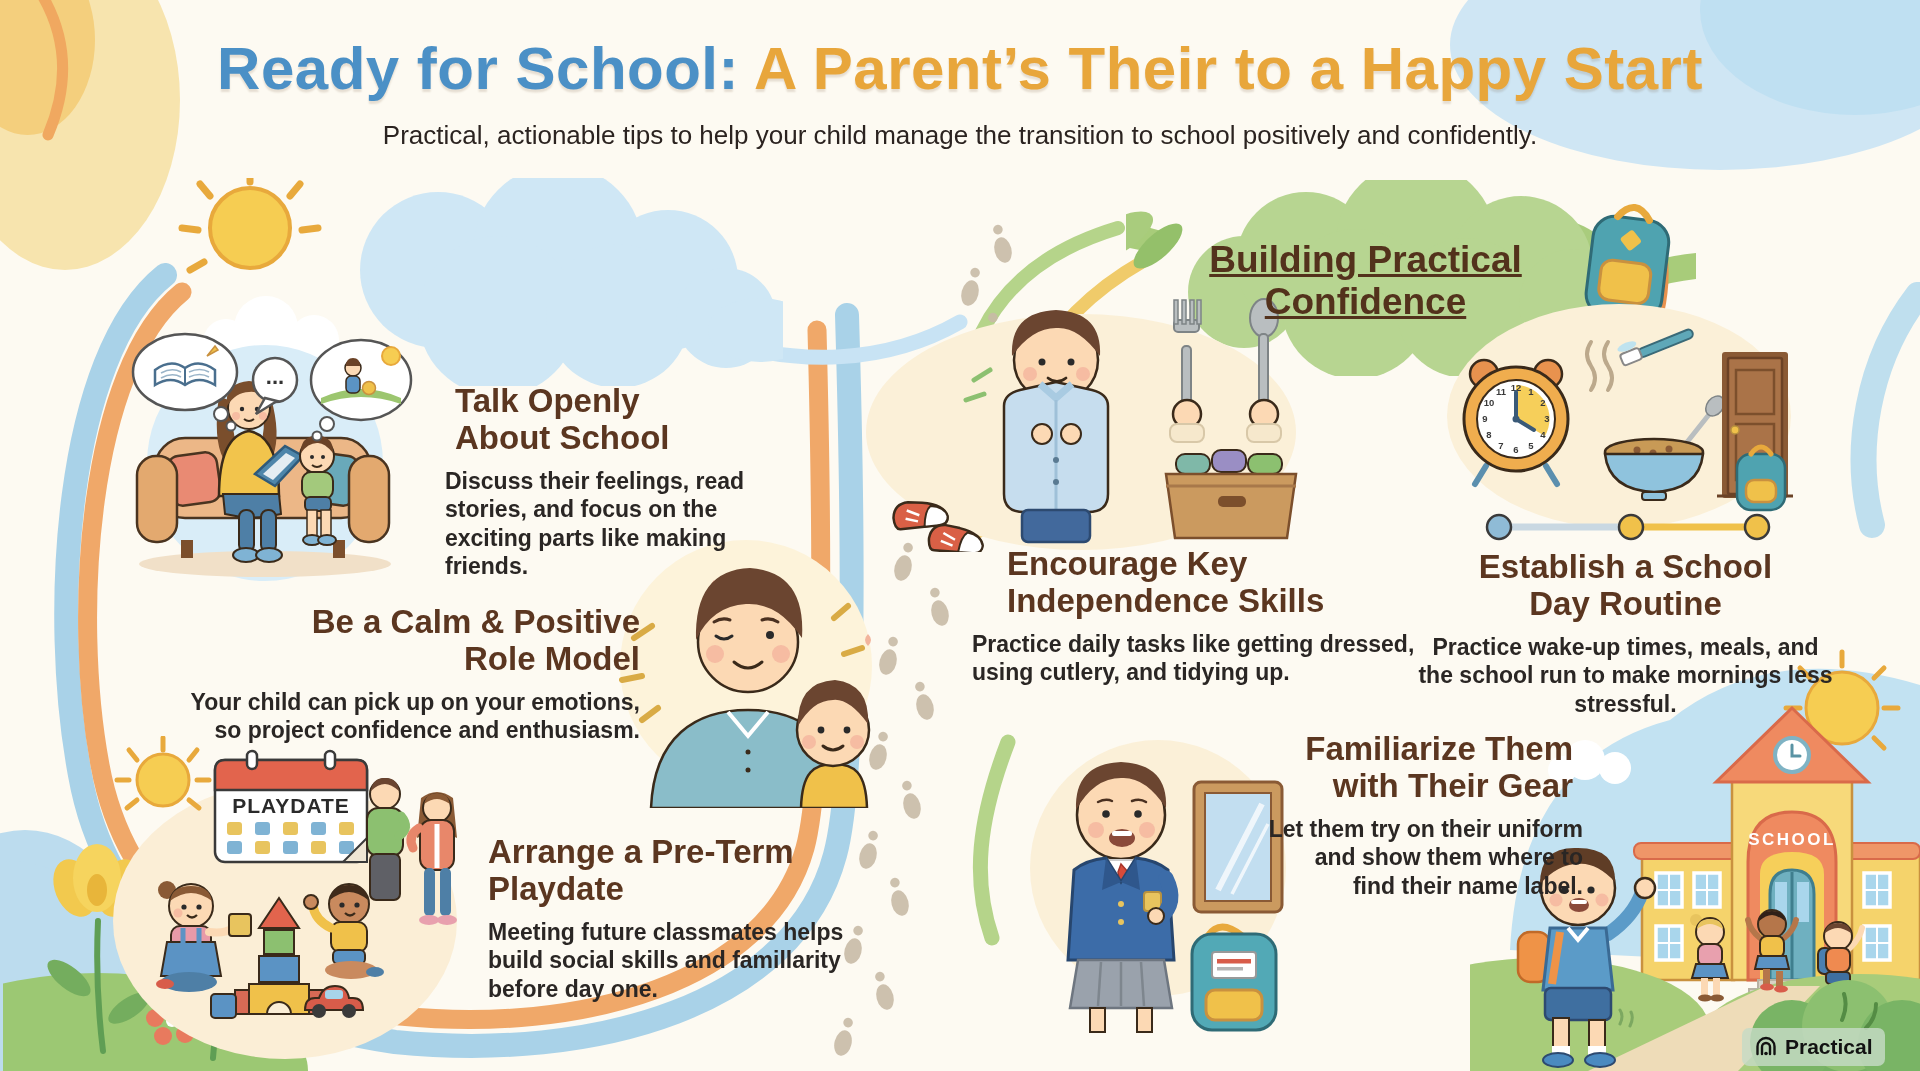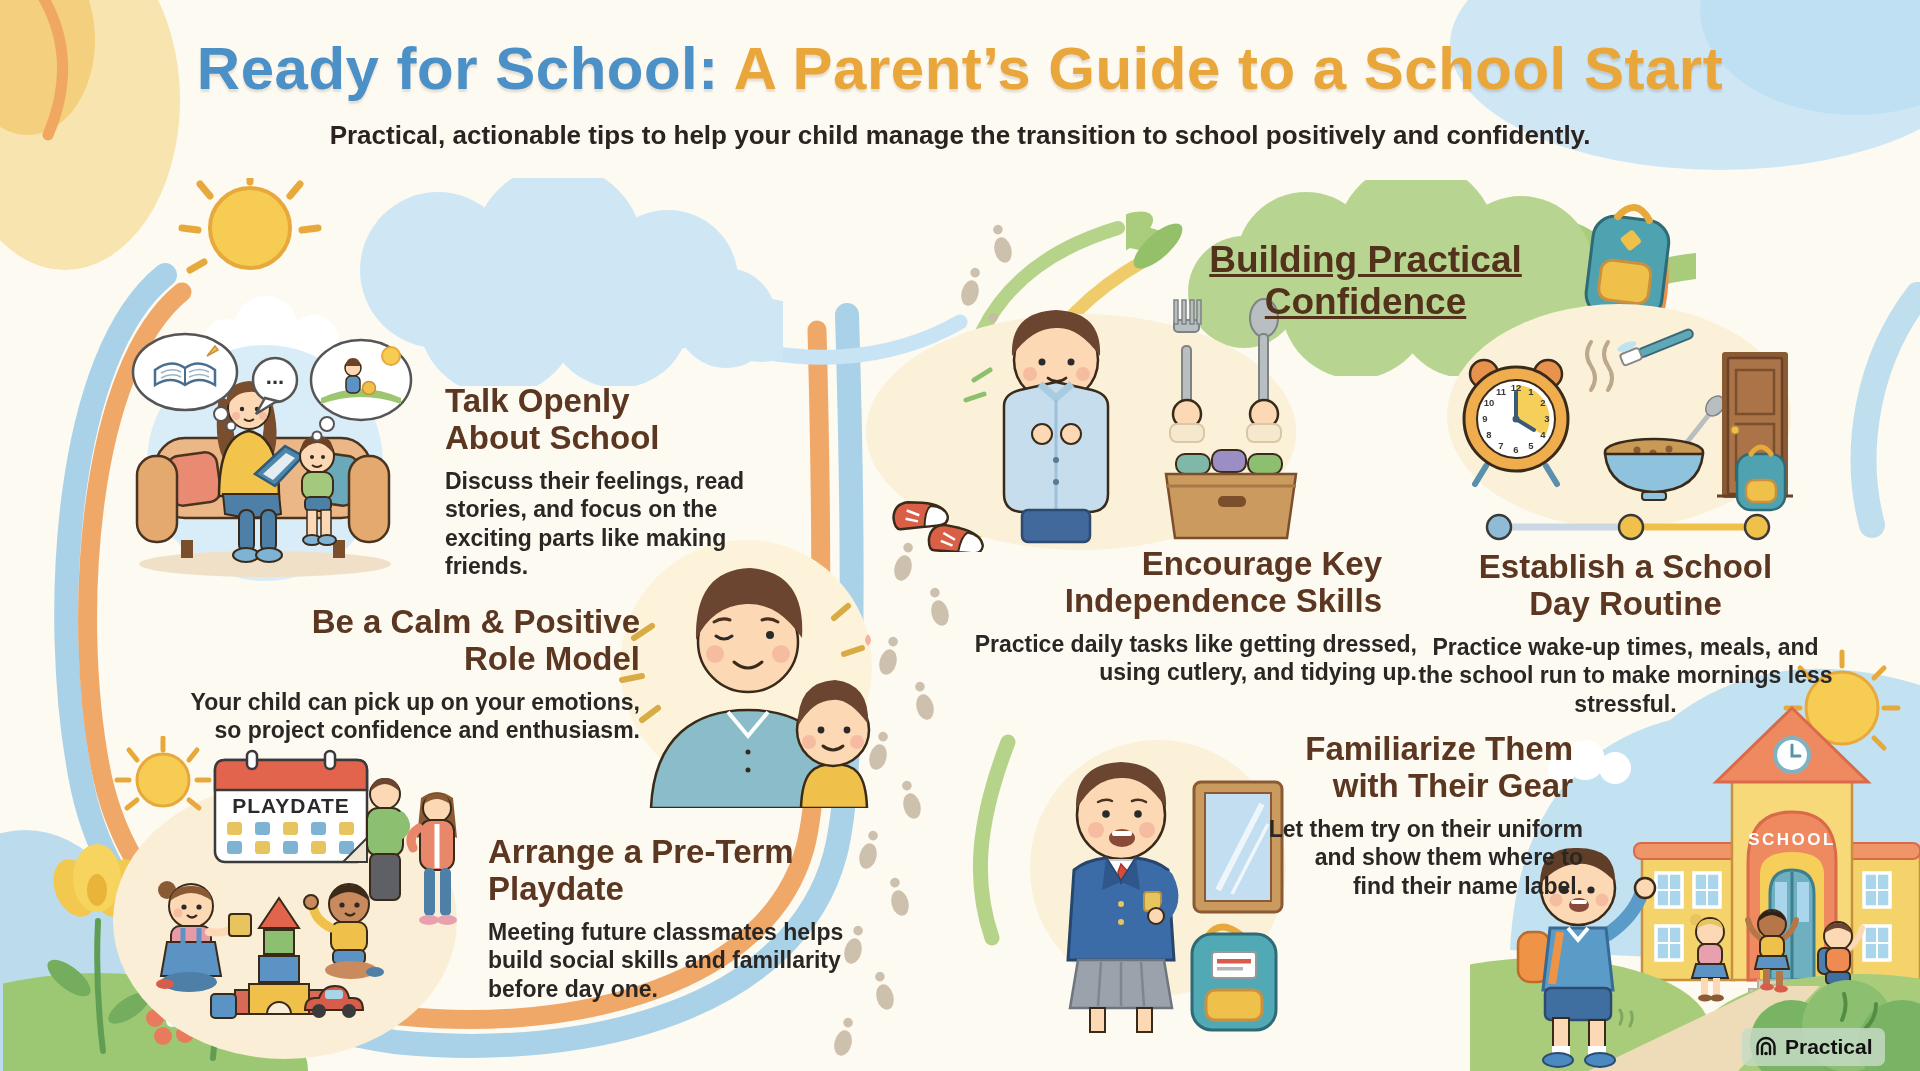--- a/index.html
+++ b/index.html
@@ -7,37 +7,37 @@
           font-family:"Liberation Sans",sans-serif;}
   .abs{position:absolute;}
   .blob{position:absolute;border-radius:50%;}
   svg text{font-family:"Liberation Sans",sans-serif;}
 
   
   #title{left:0;top:34px;width:1920px;text-align:center;font-size:60px;font-weight:bold;
          letter-spacing:.5px;z-index:5;text-shadow:0 3px 2px rgba(90,60,20,.14);}
   #title .t-blue{color:#4b90c6;}
   #title .t-gold{color:#e8a63b;margin-left:15px;}
-  #subtitle{left:0;top:120px;width:1920px;text-align:center;font-size:26px;font-weight:bold;
+  #subtitle{left:0;top:120px;width:1920px;text-align:center;font-size:26px;font-weight:normal;
             color:#2b2320;z-index:5;}
 
   
   .sec-title{position:absolute;font-weight:bold;color:#53321c;text-align:center;
              line-height:1.13;font-size:37px;z-index:5;}
   #ltitle{left:325px;top:213px;width:330px;}
   #rtitle{left:1173px;top:239px;width:385px;text-decoration:underline;}
 
   
   .tip{position:absolute;z-index:5;}
   .tip-h{font-weight:bold;color:#5b3620;font-size:33px;line-height:1.13;}
   .tip-b{font-weight:bold;color:#2a2624;font-size:23px;line-height:1.24;margin-top:10px;}
-  #tip-l1{left:445px;top:382px;width:370px;}         #tip-l1 .tip-h{max-width:250px;}
+  #tip-l1{left:445px;top:382px;width:370px;}         #tip-l1 .tip-h{max-width:250px;margin-left:10px;}
   #tip-l2{left:172px;top:603px;width:468px;text-align:right;} #tip-l2 .tip-h{max-width:400px;margin-left:auto;}
   #tip-l3{left:488px;top:833px;width:392px;}         #tip-l3 .tip-h{max-width:360px;}
-  #tip-r1{left:972px;top:545px;width:445px;text-align:right;} #tip-r1 .tip-h{max-width:375px;margin:0 auto;}
+  #tip-r1{left:972px;top:545px;width:445px;text-align:left;} #tip-r1 .tip-h{max-width:375px;margin:0 auto;}
   #tip-r2{left:1413px;top:548px;width:425px;text-align:center;} #tip-r2 .tip-h{max-width:355px;margin:0 auto;}
   #tip-r3{left:1268px;top:730px;width:315px;text-align:right;}        #tip-r3 .tip-h{max-width:305px;}
 
   
   .art{position:absolute;z-index:3;}
   #lcloud{left:138px;top:178px;width:645px;height:208px;z-index:2;}
   #rcloud{left:1126px;top:180px;width:570px;height:196px;z-index:2;}
   #art-l1{left:103px;top:288px;width:328px;height:310px;}
   #art-l2{left:596px;top:518px;width:300px;height:290px;}
   #art-l3{left:93px;top:736px;width:378px;height:333px;}
@@ -155,21 +155,21 @@
           <circle cy="-21" r="4.8"></circle>
         </g>
       <g transform="translate(843,1043) rotate(14)">
           <ellipse rx="8.5" ry="13"></ellipse>
           <circle cy="-21" r="4.8"></circle>
         </g>
     </g>
   </svg>
 
   <div id="title" class="abs">
-    <span class="t-blue">Ready for School:</span><span class="t-gold">A Parent’s Guide to a School Start</span>
+    <span class="t-blue">Ready for School:</span><span class="t-gold">A Parent’s Their to a Happy Start</span>
   </div>
   <div id="subtitle" class="abs">Practical, actionable tips to help your child manage the transition to school positively and confidently.</div>
 
   <svg id="lcloud" class="abs" viewBox="0 0 645 208">
     <g>
       <g stroke="#e8a93c" stroke-width="7" stroke-linecap="round">
         <line x1="112" y1="-12" x2="112" y2="4"></line>
           <line x1="162" y1="6" x2="152" y2="18"></line>
         <line x1="180" y1="50" x2="164" y2="52"></line>
           <line x1="62" y1="6" x2="72" y2="18"></line>

